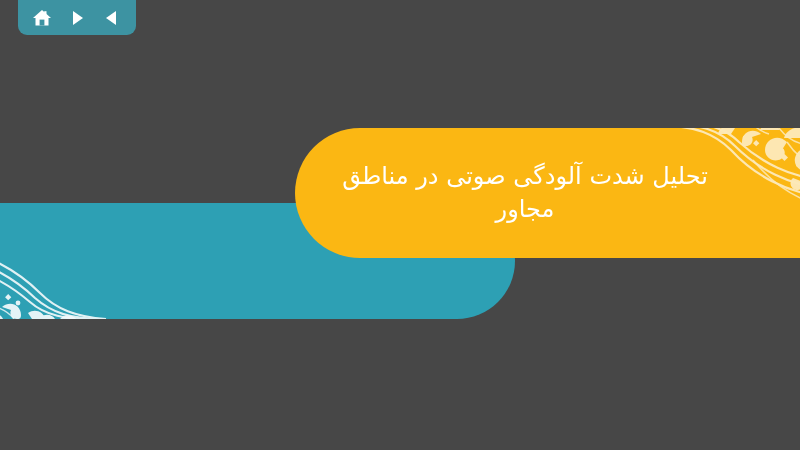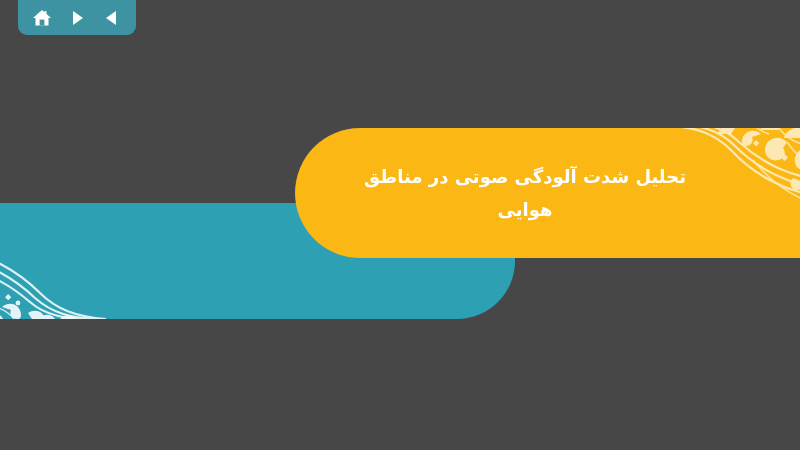--- a/index.html
+++ b/index.html
@@ -104,23 +104,23 @@
     display: flex;
     flex-direction: column;
     align-items: center;
     justify-content: center;
     direction: rtl;
     text-align: center;
     pointer-events: none;
   }
   .title-line {
     color: #ffffff;
-    font-size: 18px;
+    font-size: 24px;
     line-height: 33px;
-    font-weight: bold;
+    font-weight: normal;
     white-space: nowrap;
     letter-spacing: 0.2px;
   }
 </style>
 </head>
 <body>
 
 <div class="slide-root">
 
   <div class="nav-bar">
@@ -212,16 +212,16 @@
         <path d="M168 16 c-10 -2 -18 -8 -24 -16"></path>
         <path d="M190 10 c-12 0 -22 -6 -28 -16"></path>
         <path d="M134 6 c-9 -3 -15 -8 -18 -12"></path>
         <path d="M190 78 c-30 -6 -54 -24 -72 -46"></path>
       </g>
     </svg>
   </div>
 
   <div class="title-block">
     <div class="title-line">تحلیل شدت آلودگی صوتی در مناطق</div>
-    <div class="title-line">هوایی</div>
+    <div class="title-line">مجاور</div>
   </div>
 
 </div>
 
 </body></html>

